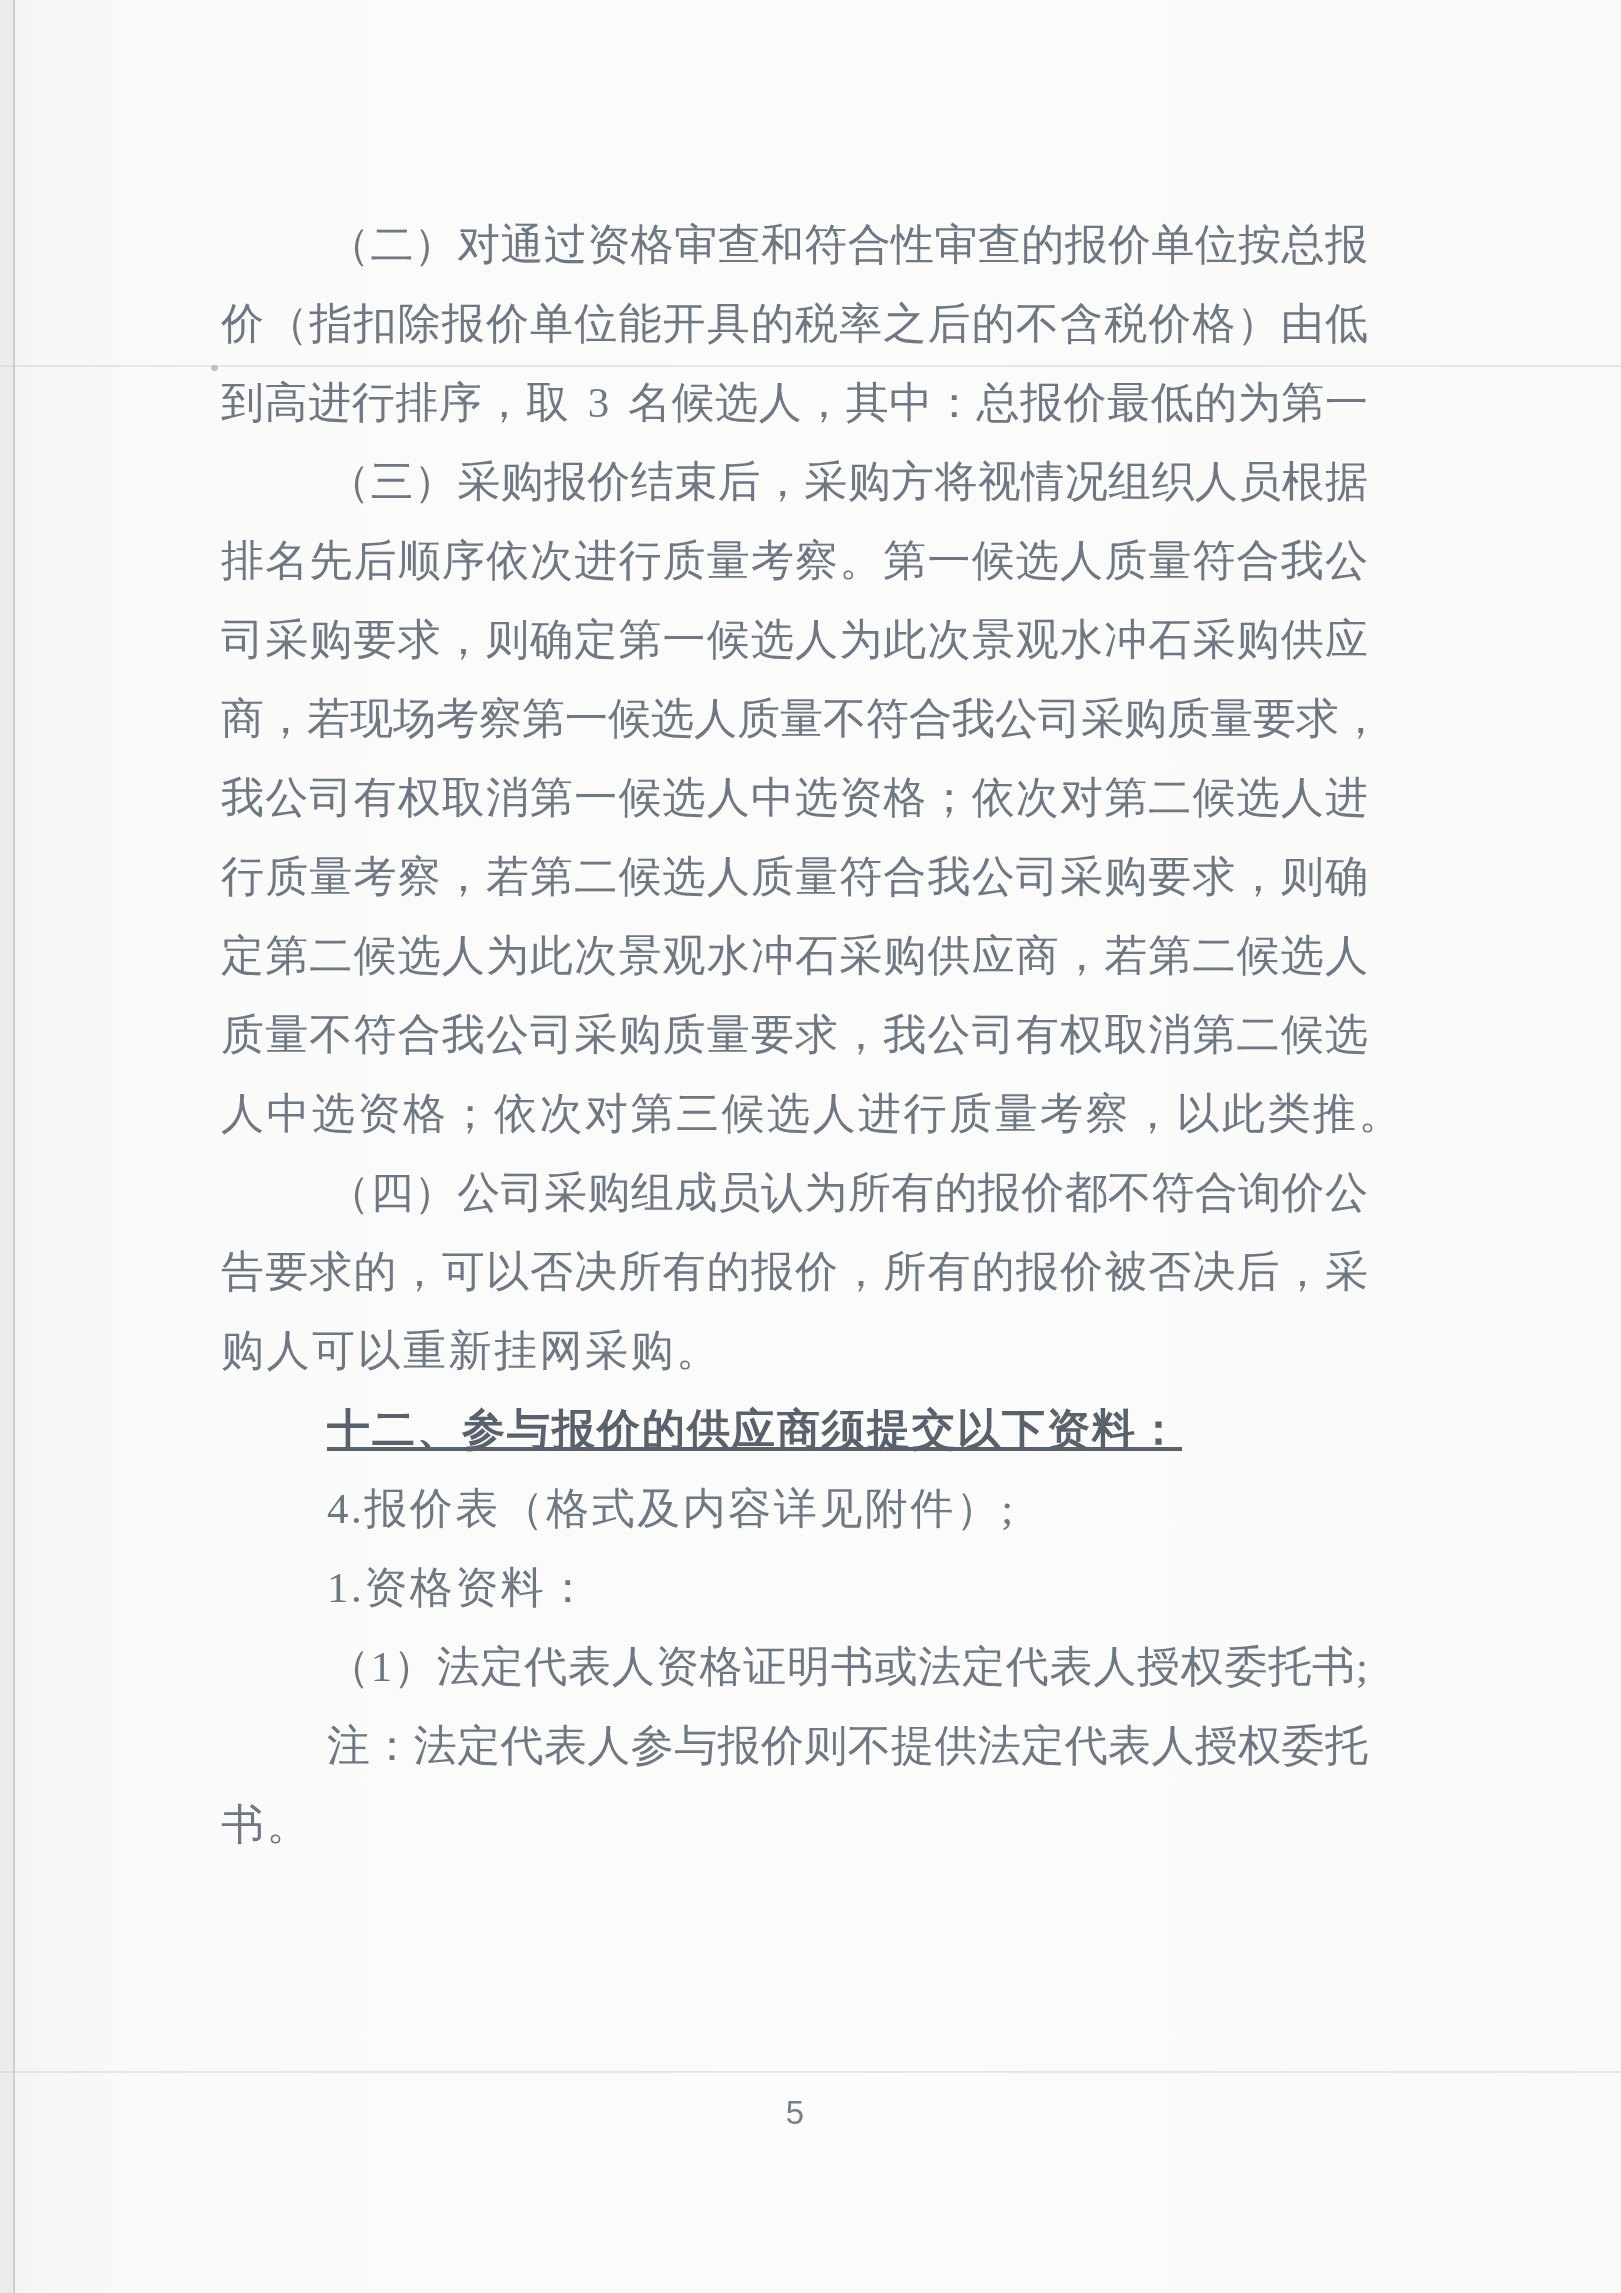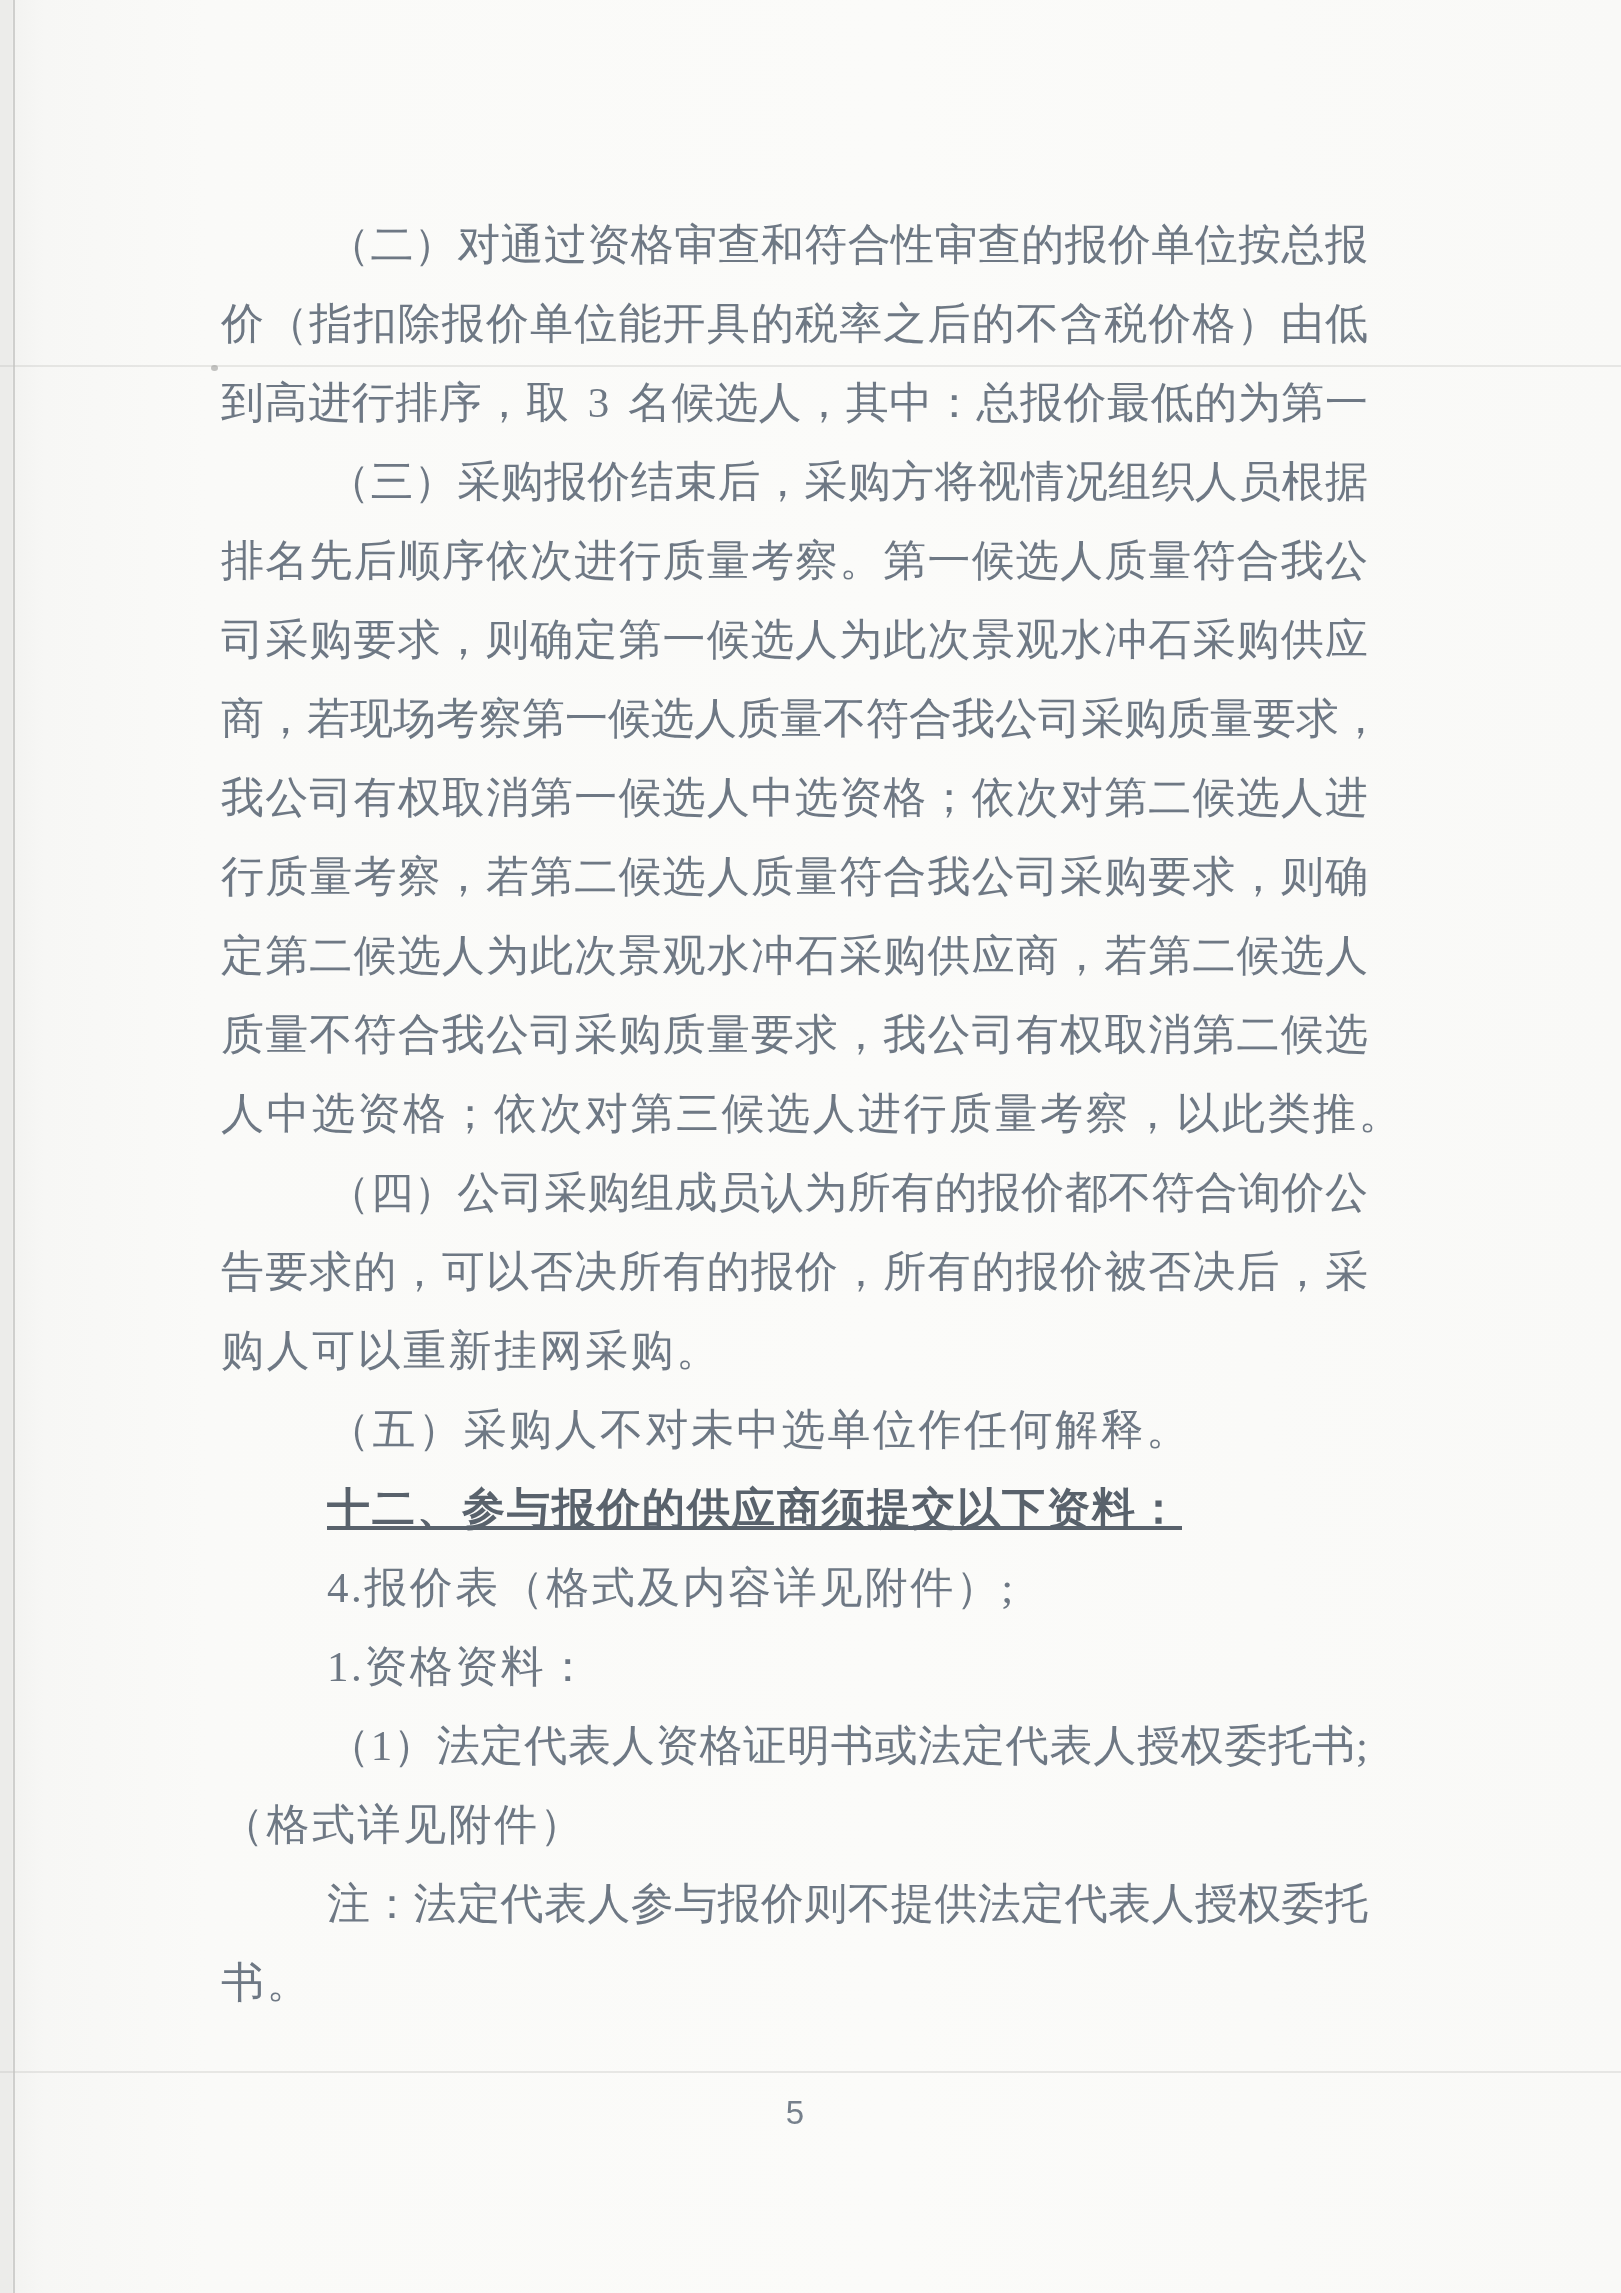--- a/index.html
+++ b/index.html
@@ -427,21 +427,20 @@
         <span>报</span>
         <span>价</span>
         <span>被</span>
         <span>否</span>
         <span>决</span>
         <span>后</span>
         <span>，</span>
         <span>采</span>
       </div>
       <div class="line">购人可以重新挂网采购。</div>
-      <div class="line indent">（五）采购人不对未中选单位作任何解释。</div>
       <div class="line indent bold">十二、参与报价的供应商须提交以下资料：</div>
       <div class="line indent">4.报价表（格式及内容详见附件）;</div>
       <div class="line indent">1.资格资料：</div>
       <div class="line indent justify">
         <span>（</span>
         <span>1</span>
         <span>）</span>
         <span>法</span>
         <span>定</span>
         <span>代</span>
@@ -458,21 +457,20 @@
         <span>代</span>
         <span>表</span>
         <span>人</span>
         <span>授</span>
         <span>权</span>
         <span>委</span>
         <span>托</span>
         <span>书</span>
         <span>;</span>
       </div>
-      <div class="line">（格式详见附件）</div>
       <div class="line indent justify">
         <span>注</span>
         <span>：</span>
         <span>法</span>
         <span>定</span>
         <span>代</span>
         <span>表</span>
         <span>人</span>
         <span>参</span>
         <span>与</span>

